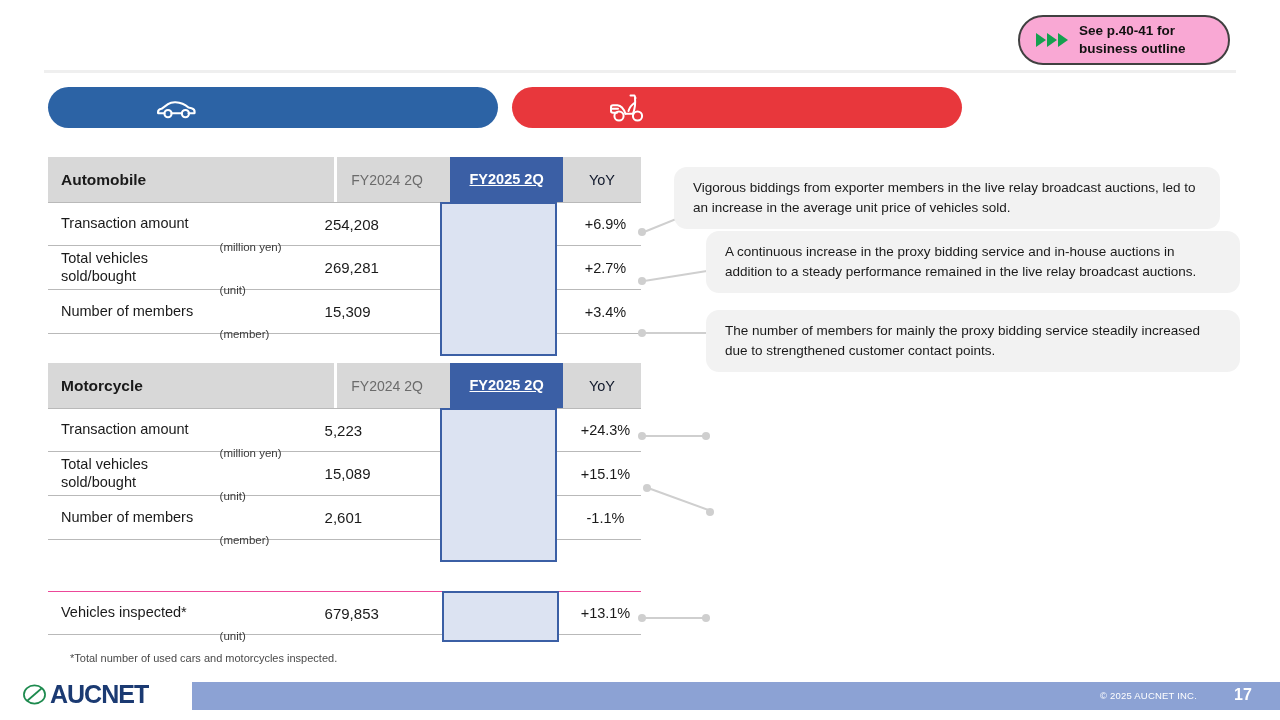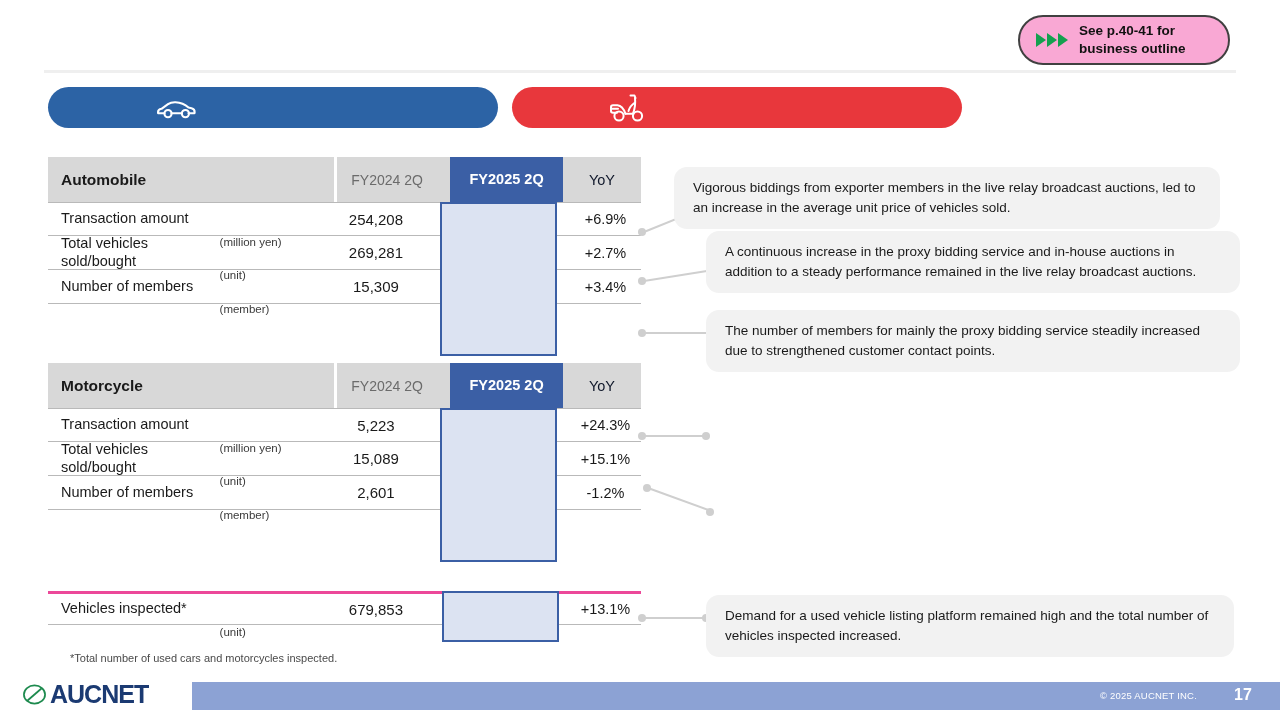--- a/index.html
+++ b/index.html
@@ -50,51 +50,51 @@
   .biz-icon { position: absolute; display: flex; align-items: center; justify-content: center; }
 
   
   .tbl { position: absolute; left: 48px; top: 157px; width: 593px; }
   .trow { position: relative; display: flex; align-items: center; }
   .thead {
     height: 45px; background: #d8d8d8;
   }
   .c-name   { width: 180px; padding-left: 13px; }
   .c-unit   { width: 106px; }
-  .c-prev   { width: 131px; text-align: center; padding-right: 14px; }
-  .c-cur    { width: 117px; text-align: right; padding-right: 16px; }
+  .c-prev   { width: 131px; text-align: left; padding-right: 14px; }
+  .c-cur    { width: 117px; text-align: right; padding-right: 16px; text-decoration: underline; }
   .c-yoy    { width: 81px;  text-align: center; }
 
   .thead .c-name { font-size: 15.5px; font-weight: bold; color: #1a1a1a; }
   .thead .c-prev { font-size: 14px; color: #6b6b6b; text-align: center; padding-right: 0; }
   .thead .c-cur  {
     font-size: 14.5px; font-weight: bold; color: #ffffff;
     background: #3b5fa5; height: 45px; line-height: 45px;
     text-align: center; padding-right: 0;
   }
   .thead .c-yoy  { font-size: 14.5px; color: #0f172a; }
   .thead .c-unit { background: #d8d8d8; }
   .thead-gapcell { position: absolute; left: 286px; top: 0; width: 3px; height: 45px; background: #fff; }
 
-  .drow { height: 34px; border-bottom: 1px solid #b9b9b9; gap: 12px; }
+  .drow { height: 44px; border-bottom: 1px solid #b9b9b9; gap: 12px; }
   .drow.first { border-top: 1px solid #b9b9b9; }
   .drow .c-name { font-size: 14.5px; color: #1a1a1a; line-height: 1.18; }
   .drow .c-unit { font-size: 11.5px; color: #3a3a3a; margin-top: 45px; }
   .drow .c-prev { font-size: 15px; color: #1a1a1a; }
   .drow .c-cur  { font-size: 15px; font-weight: bold; color: #111; }
   .drow .c-yoy  { font-size: 14.5px; color: #1a1a1a; }
 
   
   .hl-box {
     position: absolute; pointer-events: none;
     background: #dce3f2; border: 2px solid #3b5fa5;
   }
 
   .tbl-standalone { position: absolute; left: 48px; top: 591px; width: 593px; }
-  .tbl-standalone .drow { border-top: 3px solid #ec4899; }
+  .tbl-standalone .drow { border-top: 1px solid #ec4899; }
 
   .footnote {
     position: absolute; left: 70px; top: 652px;
     font-size: 11px; color: #4a4a4a;
   }
 
   
   .callout {
     position: absolute; background: #f2f2f2; border-radius: 13px;
     padding: 11px 16px 12px 19px;
@@ -236,21 +236,21 @@
       <div class="c-prev">15,089</div>
       <div class="c-cur">17,374</div>
       <div class="c-yoy">+15.1%</div>
     </div>
 
     <div class="trow drow">
       <div class="c-name">Number of members</div>
       <div class="c-unit">(member)</div>
       <div class="c-prev">2,601</div>
       <div class="c-cur">2,577</div>
-      <div class="c-yoy">-1.2%</div>
+      <div class="c-yoy">-1.1%</div>
     </div>
   </div>
   <div class="hl-box" style="left:440px; top:408px; width:117px; height:154px;"></div>
 
   
   <div class="tbl-standalone">
     <div class="trow drow">
       <div class="c-name">Vehicles inspected*</div>
       <div class="c-unit">(unit)</div>
       <div class="c-prev">679,853</div>
@@ -284,21 +284,20 @@
   <div class="dot" style="left:706px; top:508px;"></div>
 
   <div class="dot" style="left:638px; top:614px;"></div>
   <div class="conn" style="left:644px; top:617px; width:62px;"></div>
   <div class="dot" style="left:702px; top:614px;"></div>
 
   
   <div class="callout" style="left:674px; top:167px; width:546px;">Vigorous biddings from exporter members in the live relay broadcast auctions, led to an increase in the average unit price of vehicles sold.</div>
   <div class="callout" style="left:706px; top:231px; width:534px;">A continuous increase in the proxy bidding service and in-house auctions in addition to a steady performance remained in the live relay broadcast auctions.</div>
   <div class="callout" style="left:706px; top:310px; width:534px;">The number of members for mainly the proxy bidding service steadily increased due to strengthened customer contact points.</div>
-  <div class="callout" style="left:706px; top:595px; width:528px;">Demand for a used vehicle listing platform remained high and the total number of vehicles inspected increased.</div>
 
   
   <div class="footer-bar"></div>
   <div class="logo-wrap">
     <svg class="logo-mark" viewBox="0 0 26 26">
       <ellipse cx="13" cy="13" rx="11" ry="9.5" fill="none" stroke="#1d8a4e" stroke-width="1.8"></ellipse>
       <path d="M5.5 19.5 L20.5 6.5" stroke="#1d8a4e" stroke-width="1.8" fill="none"></path>
     </svg>
     <span class="logo-text">AUCNET</span>
   </div>

